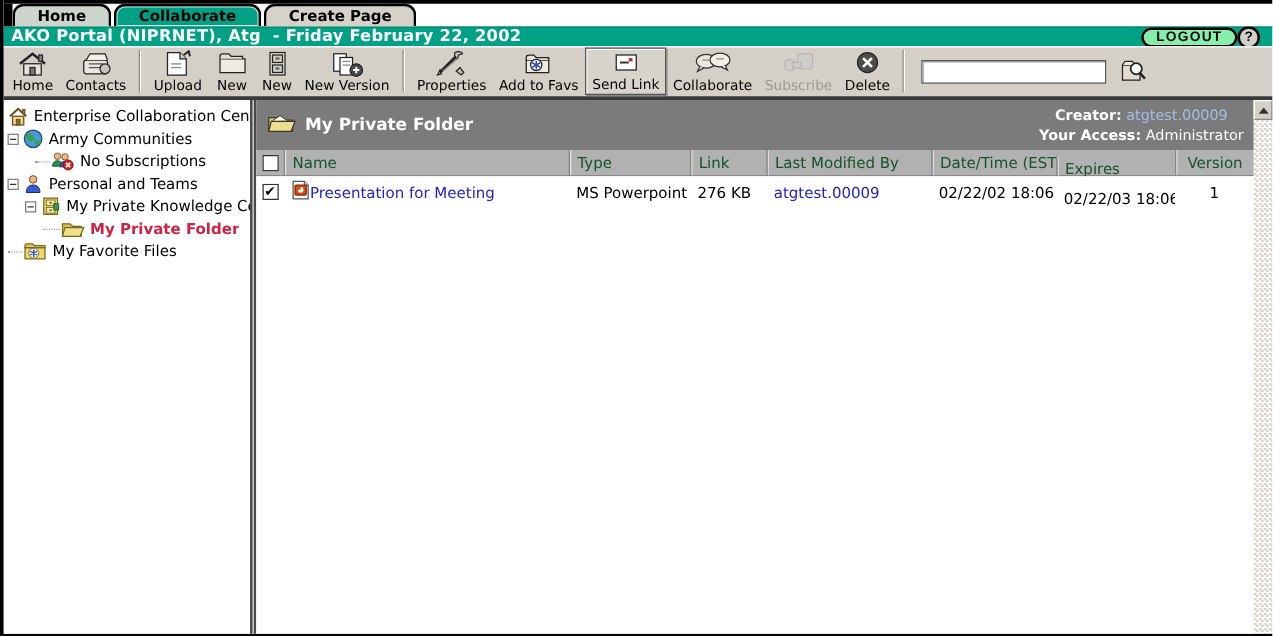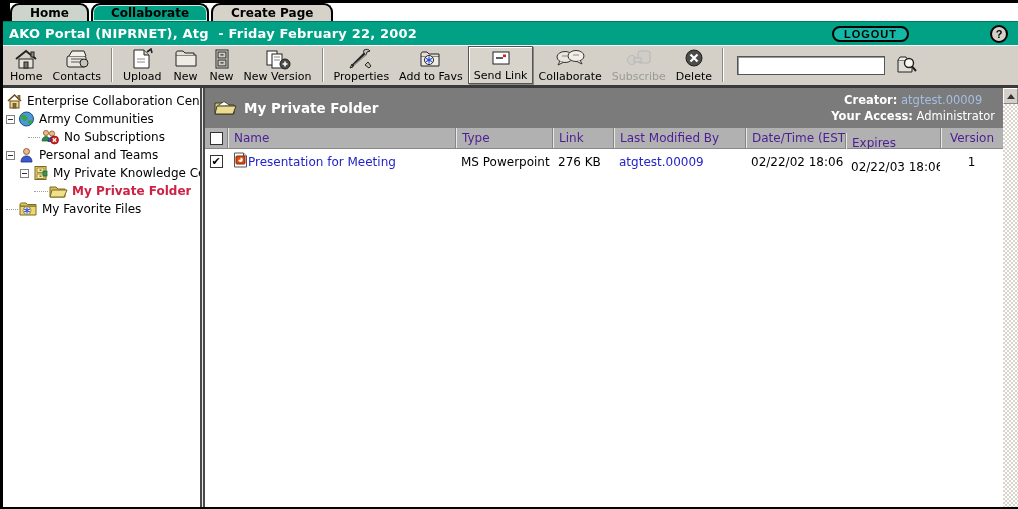--- a/index.html
+++ b/index.html
@@ -11,27 +11,27 @@
   
   .tabstrip { height:21px; background:#fff; border-top:3px solid #000; display:flex; align-items:flex-end; position:relative; flex:0 0 auto; }
   .tabstrip .lead { width:7px; height:18px; background:#000; }
   .tab { height:18px; padding:0 18px; display:flex; align-items:center; justify-content:center;
          font-size:12px; font-weight:bold; color:#000; border:2px solid #000; border-bottom:none;
          border-radius:9px 9px 0 0; background:#d6d2ca; margin-right:2px; cursor:default; }
   .tab.home { background:#ccd4cc; }
   .tab.active { background:#00a185; box-shadow:inset 0 0 0 1px #cfe8dc; }
 
   
-  .titlebar { height:24px; background:#00a185; display:flex; align-items:center; flex:0 0 auto;
-              padding:0 10px 0 6px; border-top:1px solid #007a64;gap:21px; }
+  .titlebar { height:16px; background:#00a185; display:flex; align-items:center; flex:0 0 auto;
+              padding:0 10px 0 6px; border-top:1px solid #007a64; }
   .titlebar .title { color:#fff; font-weight:bold; font-size:13px; white-space:pre; letter-spacing:.2px; }
   .titlebar .spacer { flex:1; }
-  .logout-btn { background:#14b8a6; border:2px solid #000; border-radius:10px; font-size:11px;
+  .logout-btn { background:#86efac; border:2px solid #000; border-radius:10px; font-size:11px;
                 font-weight:bold; letter-spacing:1px; padding:0 10px; height:16px; line-height:13px;
-                cursor:pointer; margin-right:60px; }
+                cursor:pointer; }
   .help-btn { background:#d4d0c8; border:2px solid #000; border-radius:50%; width:18px; height:18px;
               font-size:11px; font-weight:bold; display:flex; align-items:center; justify-content:center; cursor:pointer; }
 
   
   .toolbar { height:43px; background:#d4d0c8; border-top:1px solid #fff; border-bottom:3px solid #3a3a3a;
              display:flex; align-items:center; padding:1px 4px 2px 2px; flex:0 0 auto; }
   .tbtn { display:flex; flex-direction:column; align-items:center; justify-content:flex-end;
           font-size:11px; color:#000; padding:1px 5px 1px 5px; height:38px; cursor:pointer; }
   .tbtn .ticon { height:23px; display:flex; align-items:flex-end; justify-content:center; }
   .tbtn.selected { border:1px solid #555; box-shadow:inset 1px 1px 0 #fff, 1px 1px 0 #888; background:#d8d4cc; }
@@ -70,21 +70,21 @@
 
   
   .main-header { height:40px; background:#7b7b7b; display:flex; align-items:center; padding:0 8px; flex:0 0 auto; }
   .main-header .folder-title { display:flex; align-items:center; gap:7px; color:#fff; font-weight:bold; font-size:13.5px; }
   .main-header .meta { margin-left:auto; text-align:center; font-size:11.5px; line-height:16px; color:#fff; }
   .meta .mlabel { font-weight:bold; color:#fff; }
   .meta .creator-val { color:#a3bfe3; }
   .meta .access-val { color:#fff; }
 
   
-  .thead { height:21px; background:#b1b1b1; display:flex; align-items:center; font-size:12px; color:#4c1d95;
+  .thead { height:21px; background:#b1b1b1; display:flex; align-items:center; font-size:12px; color:#14532d;
            border-bottom:1px solid #888; flex:0 0 auto; }
   .thcell { height:100%; display:flex; align-items:center; padding-left:6px;
             border-left:1px solid #858585; box-shadow:inset 1px 0 0 #e9e9e9; overflow:hidden; white-space:nowrap; }
   .thcell:first-child { border-left:none; box-shadow:none; justify-content:center; padding-left:0; }
   .trow { height:25px; display:flex; align-items:center; font-size:12px; background:#fff; flex:0 0 auto; }
   .tcell { padding-left:6px; overflow:hidden; white-space:nowrap; display:flex; align-items:center; }
   .c0 { width:22px; flex:0 0 auto; justify-content:center; padding-left:0; }
   .c1 { width:228px; flex:0 0 auto; }
   .c2 { width:97px;  flex:0 0 auto; }
   .c3 { width:61px;  flex:0 0 auto; }

